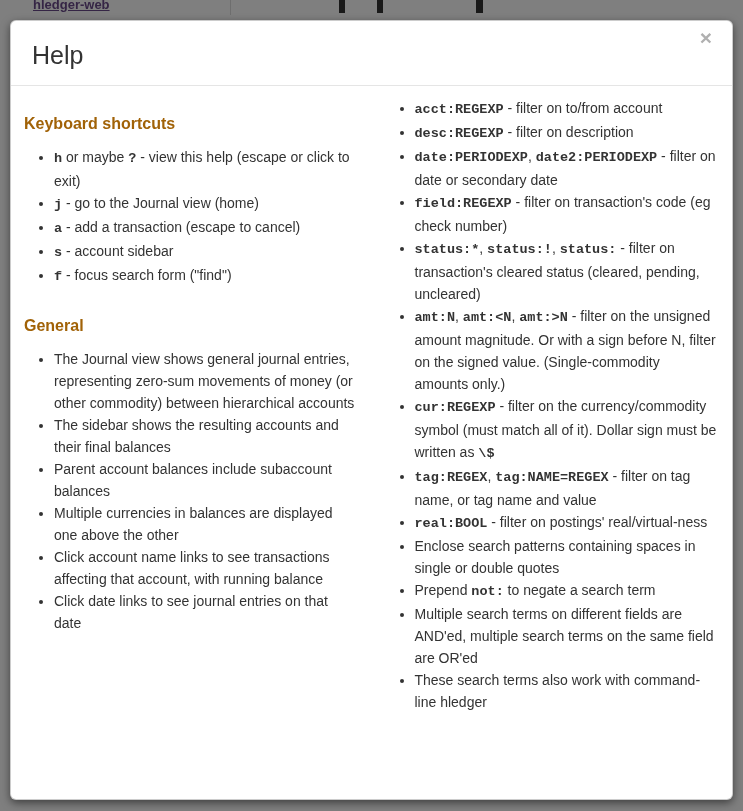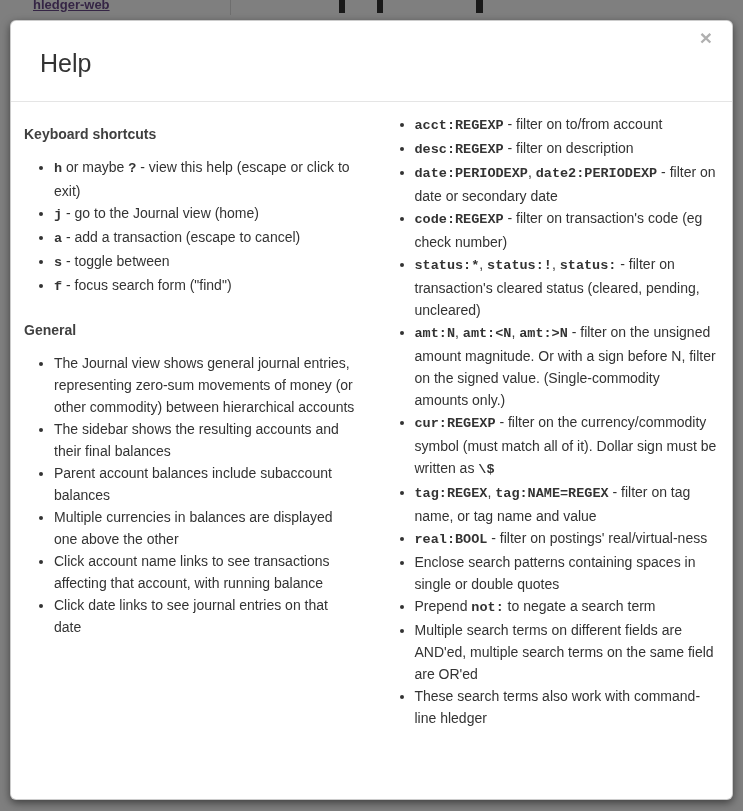--- a/index.html
+++ b/index.html
@@ -31,34 +31,34 @@
     position:absolute; left:10px; top:20px; width:723px; height:780px;
     box-sizing:border-box; z-index:20;
     background:#fff; border:1px solid rgba(0,0,0,0.2); border-radius:6px;
     box-shadow:0 3px 9px rgba(0,0,0,0.5);
   }
   .modal-header {
     position:relative; padding:12px 15px 8px 13px;
     border-bottom:1px solid #e5e5e5;
   }
   .modal-title {
-    font-size:25px; font-weight:normal; color:#333; line-height:28px; margin:16px;
+    font-size:25px; font-weight:normal; color:#333; line-height:28px; margin:8px;
   }
   .close {
     position:absolute; right:20px; top:6px;
     font-size:21px; font-weight:bold; color:#b0b0b0; line-height:1;
     cursor:pointer; user-select:none;
   }
 
   .modal-body { display:flex; padding:0; }
   .col { width:50%; box-sizing:border-box; padding:0 15px 20px 13px; }
 
   .sec-heading {
-    font-size:14px; font-weight:bold; color:#404040;
-    margin:21px 0 0 0; line-height:22px;
+    font-size:16px; font-weight:bold; color:#a16207;
+    margin:27px 0 0 0; line-height:22px;
   }
   ul.help-list {
     margin:11px 0 21px 0; padding-left:30px;
     font-size:14px; line-height:22px; color:#333;
     list-style:disc outside;
   }
   ul.help-list li { margin:0; padding:0; }
   ul.help-list code {
     font-family:"Liberation Mono", monospace;
     font-weight:bold; font-size:13.5px; color:#333;
@@ -83,39 +83,39 @@
     <span class="close">×</span>
     <div class="modal-title">Help</div>
   </div>
   <div class="modal-body">
     <div class="col">
       <div class="sec-heading">Keyboard shortcuts</div>
       <ul class="help-list">
           <li><code>h</code><span> or maybe </span><code>?</code><span> - view this help (escape or click to exit)</span></li>
           <li><code>j</code><span> - go to the Journal view (home)</span></li>
           <li><code>a</code><span> - add a transaction (escape to cancel)</span></li>
-          <li><code>s</code><span> - toggle between</span></li>
+          <li><code>s</code><span> - account sidebar</span></li>
           <li><code>f</code><span> - focus search form ("find")</span></li>
         </ul>
       <div class="sec-heading">General</div>
       <ul class="help-list">
           <li><span>The Journal view shows general journal entries, representing zero-sum movements of money (or other commodity) between hierarchical accounts</span></li>
           <li><span>The sidebar shows the resulting accounts and their final balances</span></li>
           <li><span>Parent account balances include subaccount balances</span></li>
           <li><span>Multiple currencies in balances are displayed one above the other</span></li>
           <li><span>Click account name links to see transactions affecting that account, with running balance</span></li>
           <li><span>Click date links to see journal entries on that date</span></li>
         </ul>
     </div>
     <div class="col">
       <ul class="help-list">
           <li><code>acct:REGEXP</code><span> - filter on to/from account</span></li>
           <li><code>desc:REGEXP</code><span> - filter on description</span></li>
           <li><code>date:PERIODEXP</code><span>, </span><code>date2:PERIODEXP</code><span> - filter on date or secondary date</span></li>
-          <li><code>code:REGEXP</code><span> - filter on transaction's code (eg check number)</span></li>
+          <li><code>field:REGEXP</code><span> - filter on transaction's code (eg check number)</span></li>
           <li><code>status:*</code><span>, </span><code>status:!</code><span>, </span><code>status:</code><span> - filter on transaction's cleared status (cleared, pending, uncleared)</span></li>
           <li><code>amt:N</code><span>, </span><code>amt:&lt;N</code><span>, </span><code>amt:&gt;N</code><span> - filter on the unsigned amount magnitude. Or with a sign before N, filter on the signed value. (Single-commodity amounts only.)</span></li>
           <li><code>cur:REGEXP</code><span> - filter on the currency/commodity symbol (must match all of it). Dollar sign must be written as </span><code>\$</code></li>
           <li><code>tag:REGEX</code><span>, </span><code>tag:NAME=REGEX</code><span> - filter on tag name, or tag name and value</span></li>
           <li><code>real:BOOL</code><span> - filter on postings' real/virtual-ness</span></li>
           <li><span>Enclose search patterns containing spaces in single or double quotes</span></li>
           <li><span>Prepend </span><code>not:</code><span> to negate a search term</span></li>
           <li><span>Multiple search terms on different fields are AND'ed, multiple search terms on the same field are OR'ed</span></li>
           <li><span>These search terms also work with command-line hledger</span></li>
         </ul>

